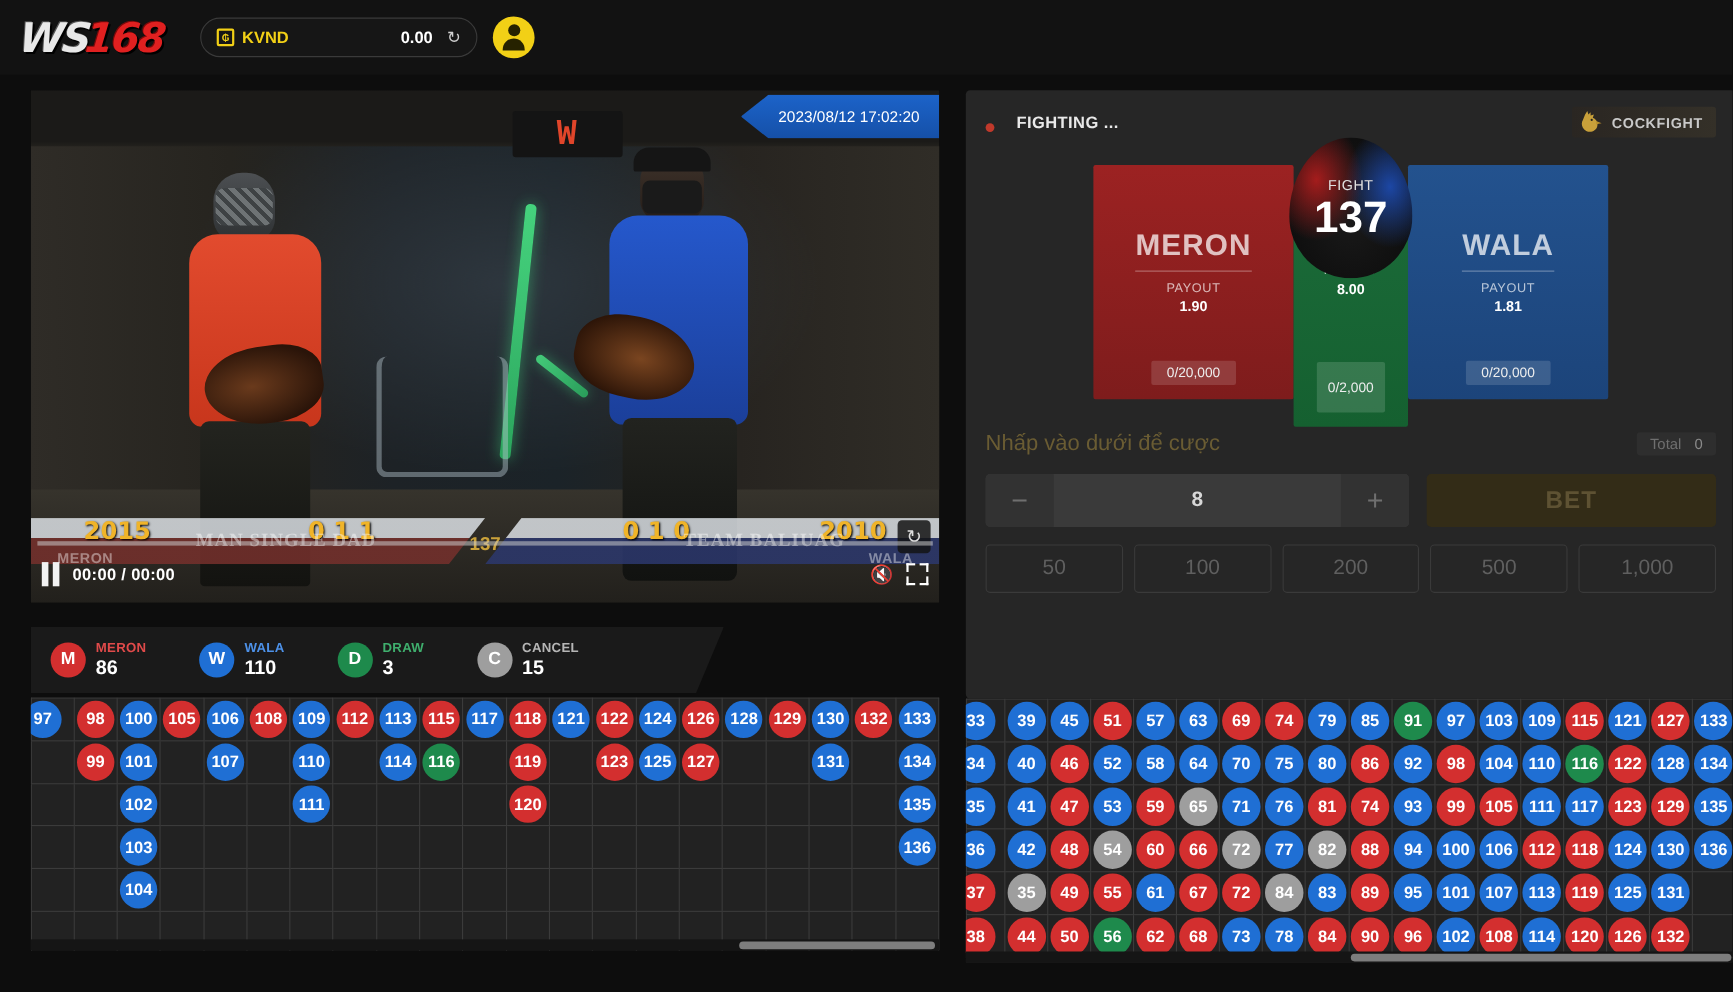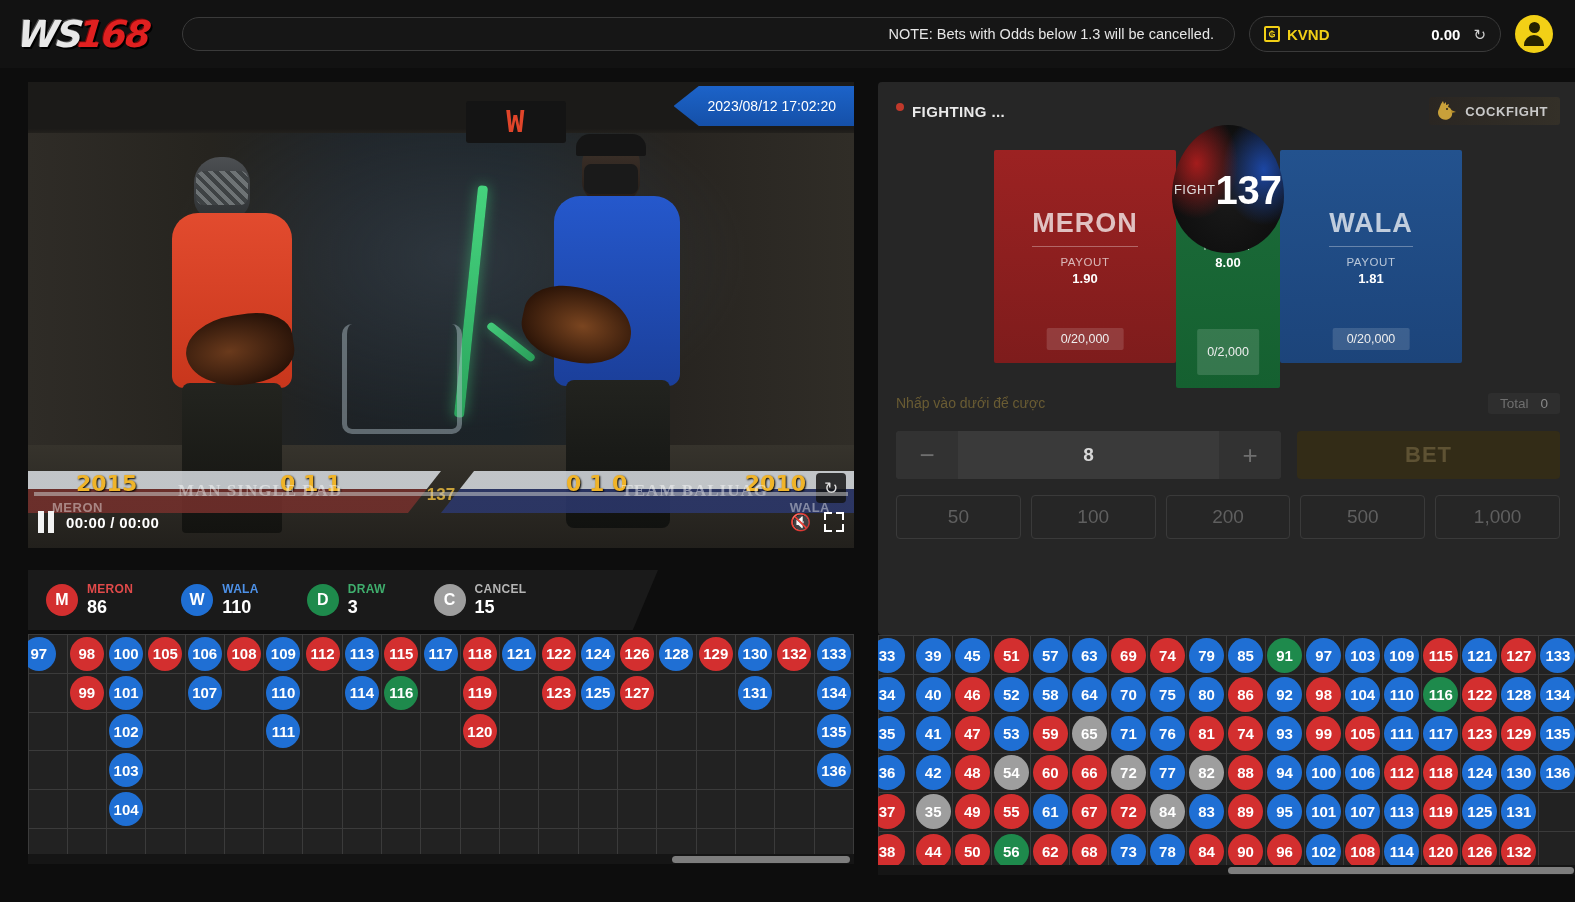--- a/index.html
+++ b/index.html
@@ -326,21 +326,21 @@
   .hscroll .thumb {
     position:absolute; height:7px; top:2px; background:#7d7d7d; border-radius:4px;
   }
 
   
   #bet-panel {
     width: 700px; background: #262626; border-radius: 4px;
     padding: 16px 18px 18px; height: 553px; position: relative;
   }
   #panel-top { display:flex; align-items:center; height: 26px; }
-  #fighting-status { display:flex; align-items:flex-start; gap:8px; }
+  #fighting-status { display:flex; align-items:flex-end; gap:20px; }
   #status-dot { width:8px; height:8px; border-radius:50%; background:#c0392b; }
   #fighting-label { color:#e9e9e9; font-weight:bold; font-size:15px; letter-spacing:.4px; }
   #cockfight-badge {
     margin-left:auto; display:flex; align-items:center; gap:8px;
     background: linear-gradient(90deg, #2a2622, #343028);
     padding: 4px 12px 4px 6px; border-radius:3px;
   }
   #cockfight-label { color:#c9c9c9; font-weight:bold; font-size:13px; letter-spacing:.6px; }
 
   #odds-row {
@@ -385,28 +385,28 @@
   #card-draw .oc-limit { padding: 16px 10px; }
 
   #fight-badge {
     position:absolute; left:50%; transform:translateX(-50%);
     top: -25px; width: 112px; height: 128px;
     border-radius: 50% 50% 50% 50% / 56% 56% 44% 44%;
     background:
       radial-gradient(ellipse 60% 70% at 22% 30%, rgba(190,30,30,.85), transparent 62%),
       radial-gradient(ellipse 60% 70% at 82% 35%, rgba(30,80,190,.85), transparent 62%),
       radial-gradient(ellipse at 50% 55%, #1a1a1a, #0a0a0a);
-    display:flex; flex-direction:row; align-items:center; justify-content:center;
+    display:flex; flex-direction:column; align-items:center; justify-content:center;
     z-index: 10;
   }
   #fight-badge-lbl { color:#e0e0e0; font-size:13px; letter-spacing:.5px; }
   #fight-badge-num { color:#fff; font-size:40px; font-weight:bold; line-height:1; margin-top:2px; }
 
   #bet-hint-row { display:flex; align-items:center; margin-top: 28px; height: 24px; }
-  #bet-hint { color:#6a5c33; font-size: 14px; }
+  #bet-hint { color:#6a5c33; font-size: 20px; }
   #total-box {
     margin-left:auto; background:#2e2e2e; border-radius:3px;
     padding: 3px 12px; display:flex; gap:12px;
   }
   #total-lbl { color:#6f6f6f; font-size:13.5px; }
   #total-val { color:#8a8a8a; font-size:13.5px; }
 
   #stake-row { display:flex; gap: 16px; margin-top: 16px; }
   #stepper {
     flex: 0 0 385px; height: 48px; display:flex;
@@ -433,23 +433,20 @@
     color:#5f5f5f; font-size: 19px; cursor:pointer; background:#262626;
   }
 </style>
 </head>
 <body>
 
 <div id="header">
   <div id="logo">
     <span class="logo-ws">WS</span>
       <span class="logo-168">168</span>
-  </div>
-  <div id="notice-bar">
-    <span>NOTE: Bets with Odds below 1.3 will be cancelled.</span>
   </div>
   <div id="balance-box">
     <span class="cur-icon">₲</span>
     <span id="cur-code">KVND</span>
     <span id="balance-val">0.00</span>
     <span id="refresh-bal">↻</span>
   </div>
   <div id="avatar">
     <div class="av-wrap">
       <div class="head"></div>

